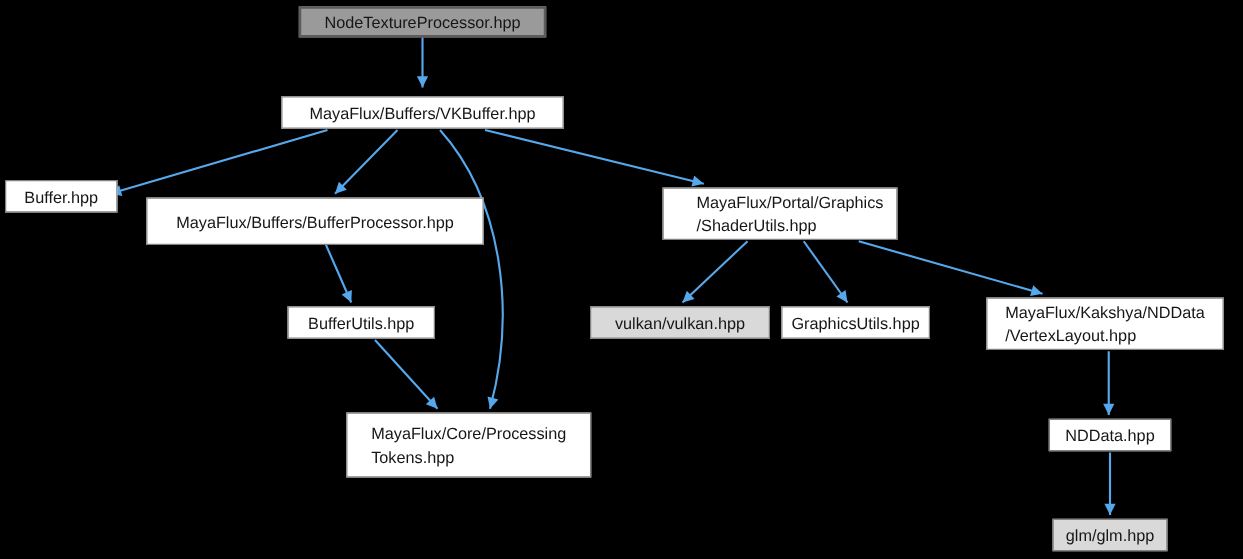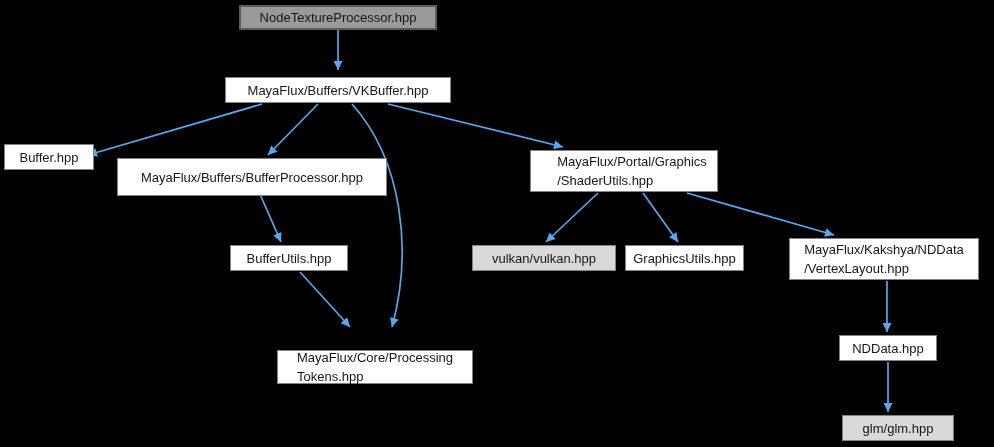--- a/index.html
+++ b/index.html
@@ -37,23 +37,23 @@
   
   .n0 {left:239px;top:5px;  width:198px;height:25px;}
   .n1 {left:225px;top:77px; width:226px;height:26px;}
   .n2 {left:4px;  top:144px;width:90px; height:26px;}
   .n3 {left:117px;top:158px;width:270px;height:38px;}
   .n4 {left:530px;top:150px;width:188px;height:42px;padding-left:16px;}
   .n5 {left:230px;top:245px;width:118px;height:26px;}
   .n6 {left:440px;top:245px;width:144px;height:26px;margin-left:32px;}
   .n7 {left:625px;top:245px;width:119px;height:26px;}
   .n8 {left:789px;top:238px;width:190px;height:42px;}
-  .n9 {left:277px;top:350px;width:196px;height:34px;}
+  .n9 {left:277px;top:330px;width:196px;height:52px;}
   .n10{left:839px;top:335px;width:98px; height:26px;}
-  .n11{left:842px;top:415px;width:112px; height:26px;}
+  .n11{left:842px;top:415px;width:92px; height:26px;}
   .edge{stroke:#56a8ec;stroke-width:1.7;fill:none;}
 </style>
 </head>
 <body>
 
 <div id="stage">
 
   <svg id="edges" viewBox="0 0 994 447" xmlns="http://www.w3.org/2000/svg">
     <defs>
       <marker id="arrow" viewBox="0 0 10 10" refX="10" refY="5" markerWidth="11" markerHeight="9" markerUnits="userSpaceOnUse" orient="auto">

